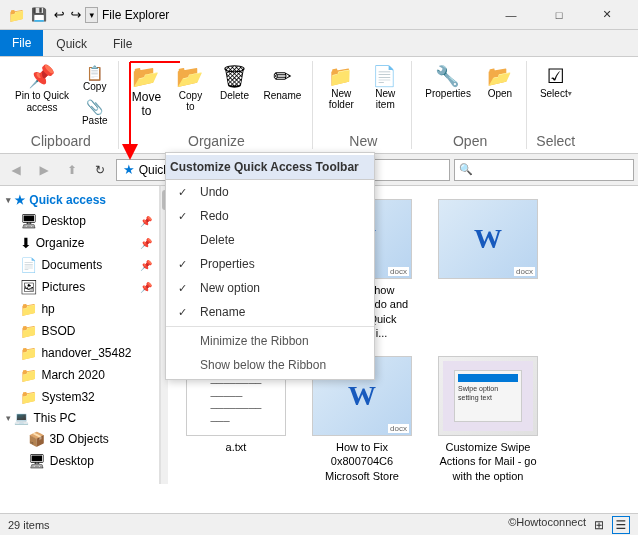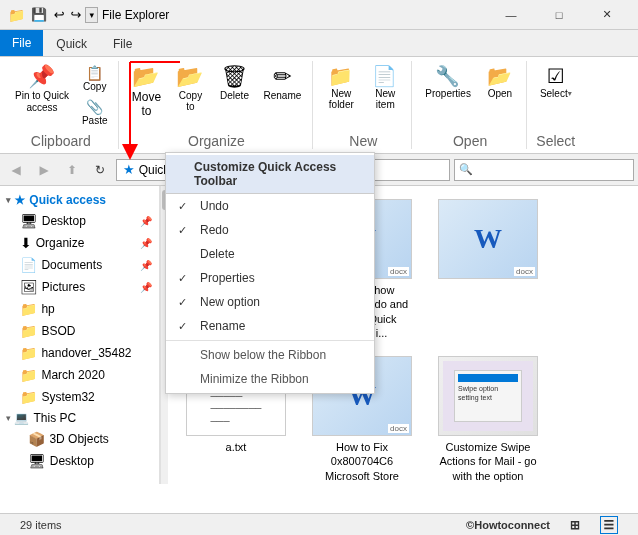--- a/index.html
+++ b/index.html
@@ -230,30 +230,30 @@
       line-height: 1.3;
     }
 
     
     .status-bar {
       height: 22px;
       background: #f0f0f0;
       border-top: 1px solid #ccc;
       display: flex;
       align-items: center;
-      padding: 0 20px;
+      padding: 0 8px;
       font-size: 11px;
       color: #333;
       justify-content: space-between;
       position: absolute;
       bottom: 0;
       left: 0;
       right: 0;
     }
-    .status-right { display: flex; align-items: center; gap: 16px; font-weight: bold; }
+    .status-right { display: flex; gap: 4px; }
     .view-btn { width: 18px; height: 18px; display: flex; align-items: center; justify-content: center; cursor: pointer; font-size: 12px; border: 1px solid transparent; }
     .view-btn.active { border-color: #0078d7; }
 
     
     .dropdown-menu {
       position: absolute;
       top: 152px;
       left: 165px;
       width: 210px;
       background: #fff;
@@ -561,21 +561,21 @@
           </div>
         </div>
       </div>
       <span class="file-name">Customize Swipe Actions for Mail - go with the option Messa...</span>
     </div>
 
   </div>
 </div>
 
 <div class="dropdown-menu">
-  <div style="background:#e0e8f5;padding:5px 28px;font-size:12px;font-weight:600;color:#333;border-bottom:1px solid #ccc;">Customize Quick Access Toolbar</div>
+  <div style="background:#e0e8f5;padding:5px 4px;font-size:12px;font-weight:600;color:#333;border-bottom:1px solid #ccc;">Customize Quick Access Toolbar</div>
   <div class="dropdown-item">
     <span class="check">✓</span>
     <span>Undo</span>
   </div>
   <div class="dropdown-item">
     <span class="check">✓</span>
     <span>Redo</span>
   </div>
   <div class="dropdown-item">
     <span class="check"></span>
@@ -589,25 +589,25 @@
     <span class="check">✓</span>
     <span>New option</span>
   </div>
   <div class="dropdown-item">
     <span class="check">✓</span>
     <span>Rename</span>
   </div>
   <div class="dropdown-separator"></div>
   <div class="dropdown-item subtle">
     <span class="check"></span>
-    <span>Show below the Ribbon</span>
+    <span>Minimize the Ribbon</span>
   </div>
   <div class="dropdown-item subtle">
     <span class="check"></span>
-    <span>Minimize the Ribbon</span>
+    <span>Show below the Ribbon</span>
   </div>
 </div>
 
 <div class="overlay-arrows">
   <svg width="80" height="120" viewBox="0 0 80 120">
 
     <line x1="10" y1="10" x2="10" y2="100" stroke="red" stroke-width="2" marker-end="url(#arr)"></line>
     <line x1="10" y1="10" x2="60" y2="10" stroke="red" stroke-width="2"></line>
     <defs>
       <marker id="arr" markerWidth="8" markerHeight="8" refX="4" refY="4" orient="auto">

